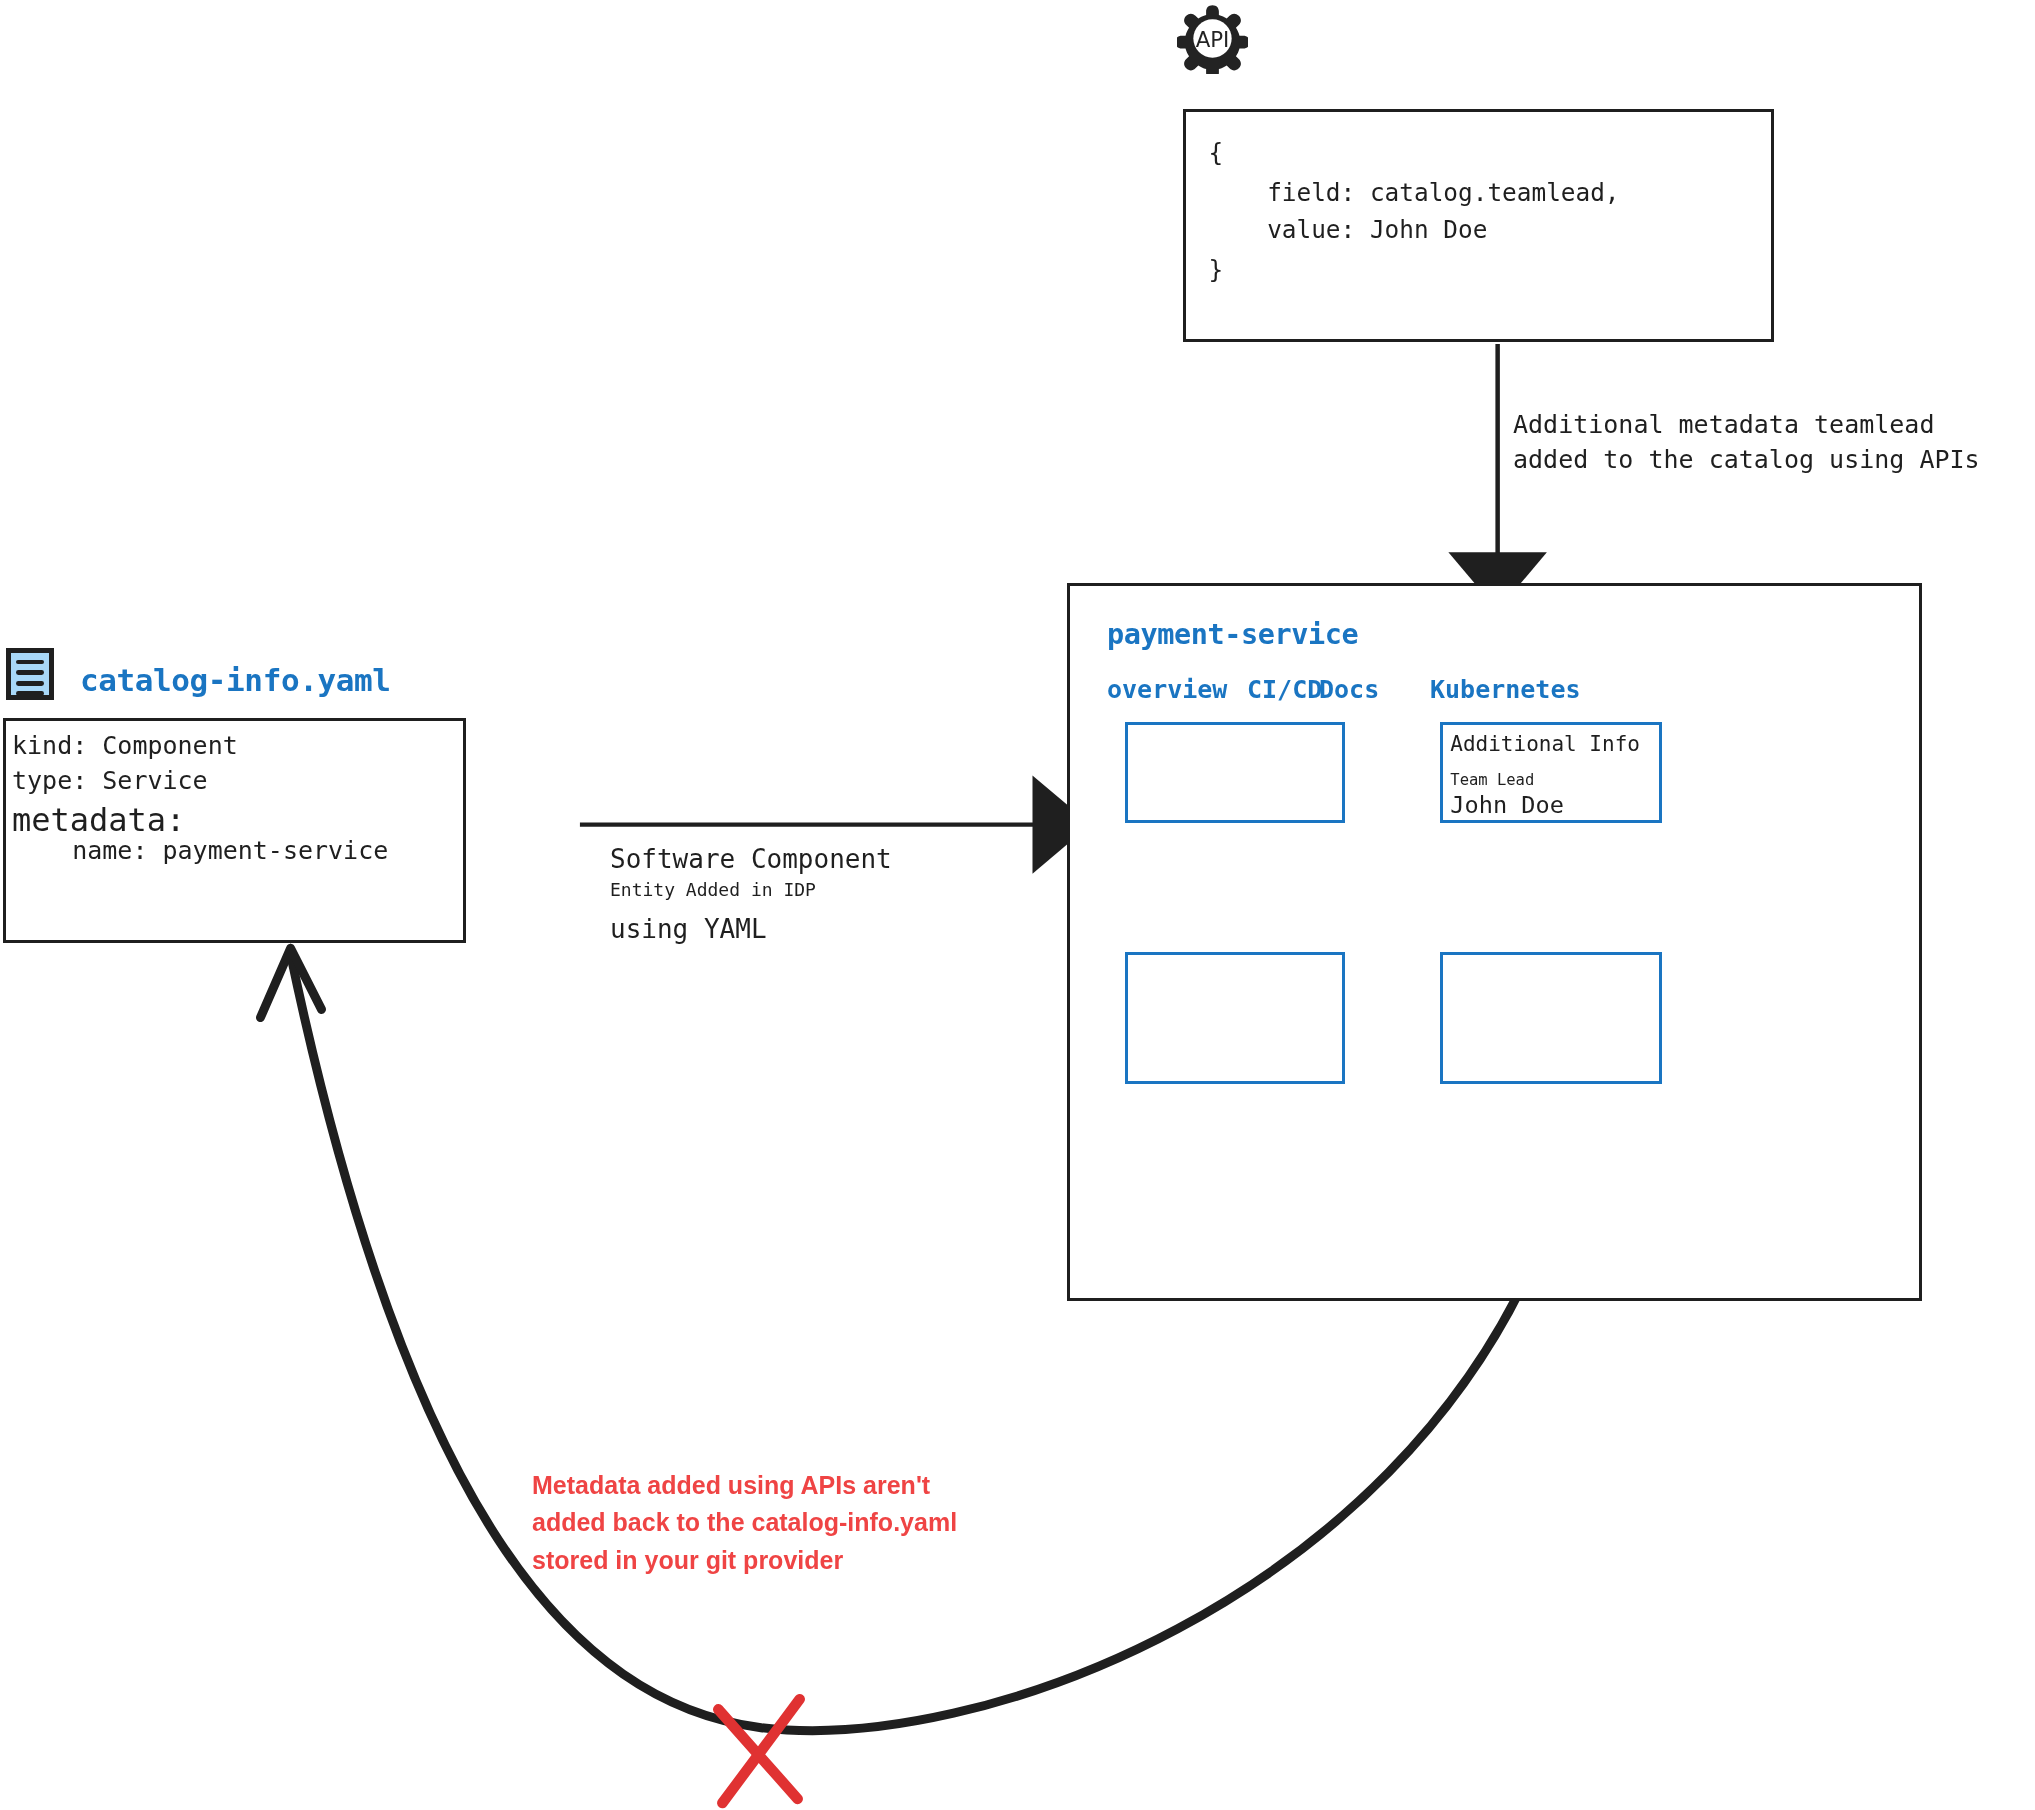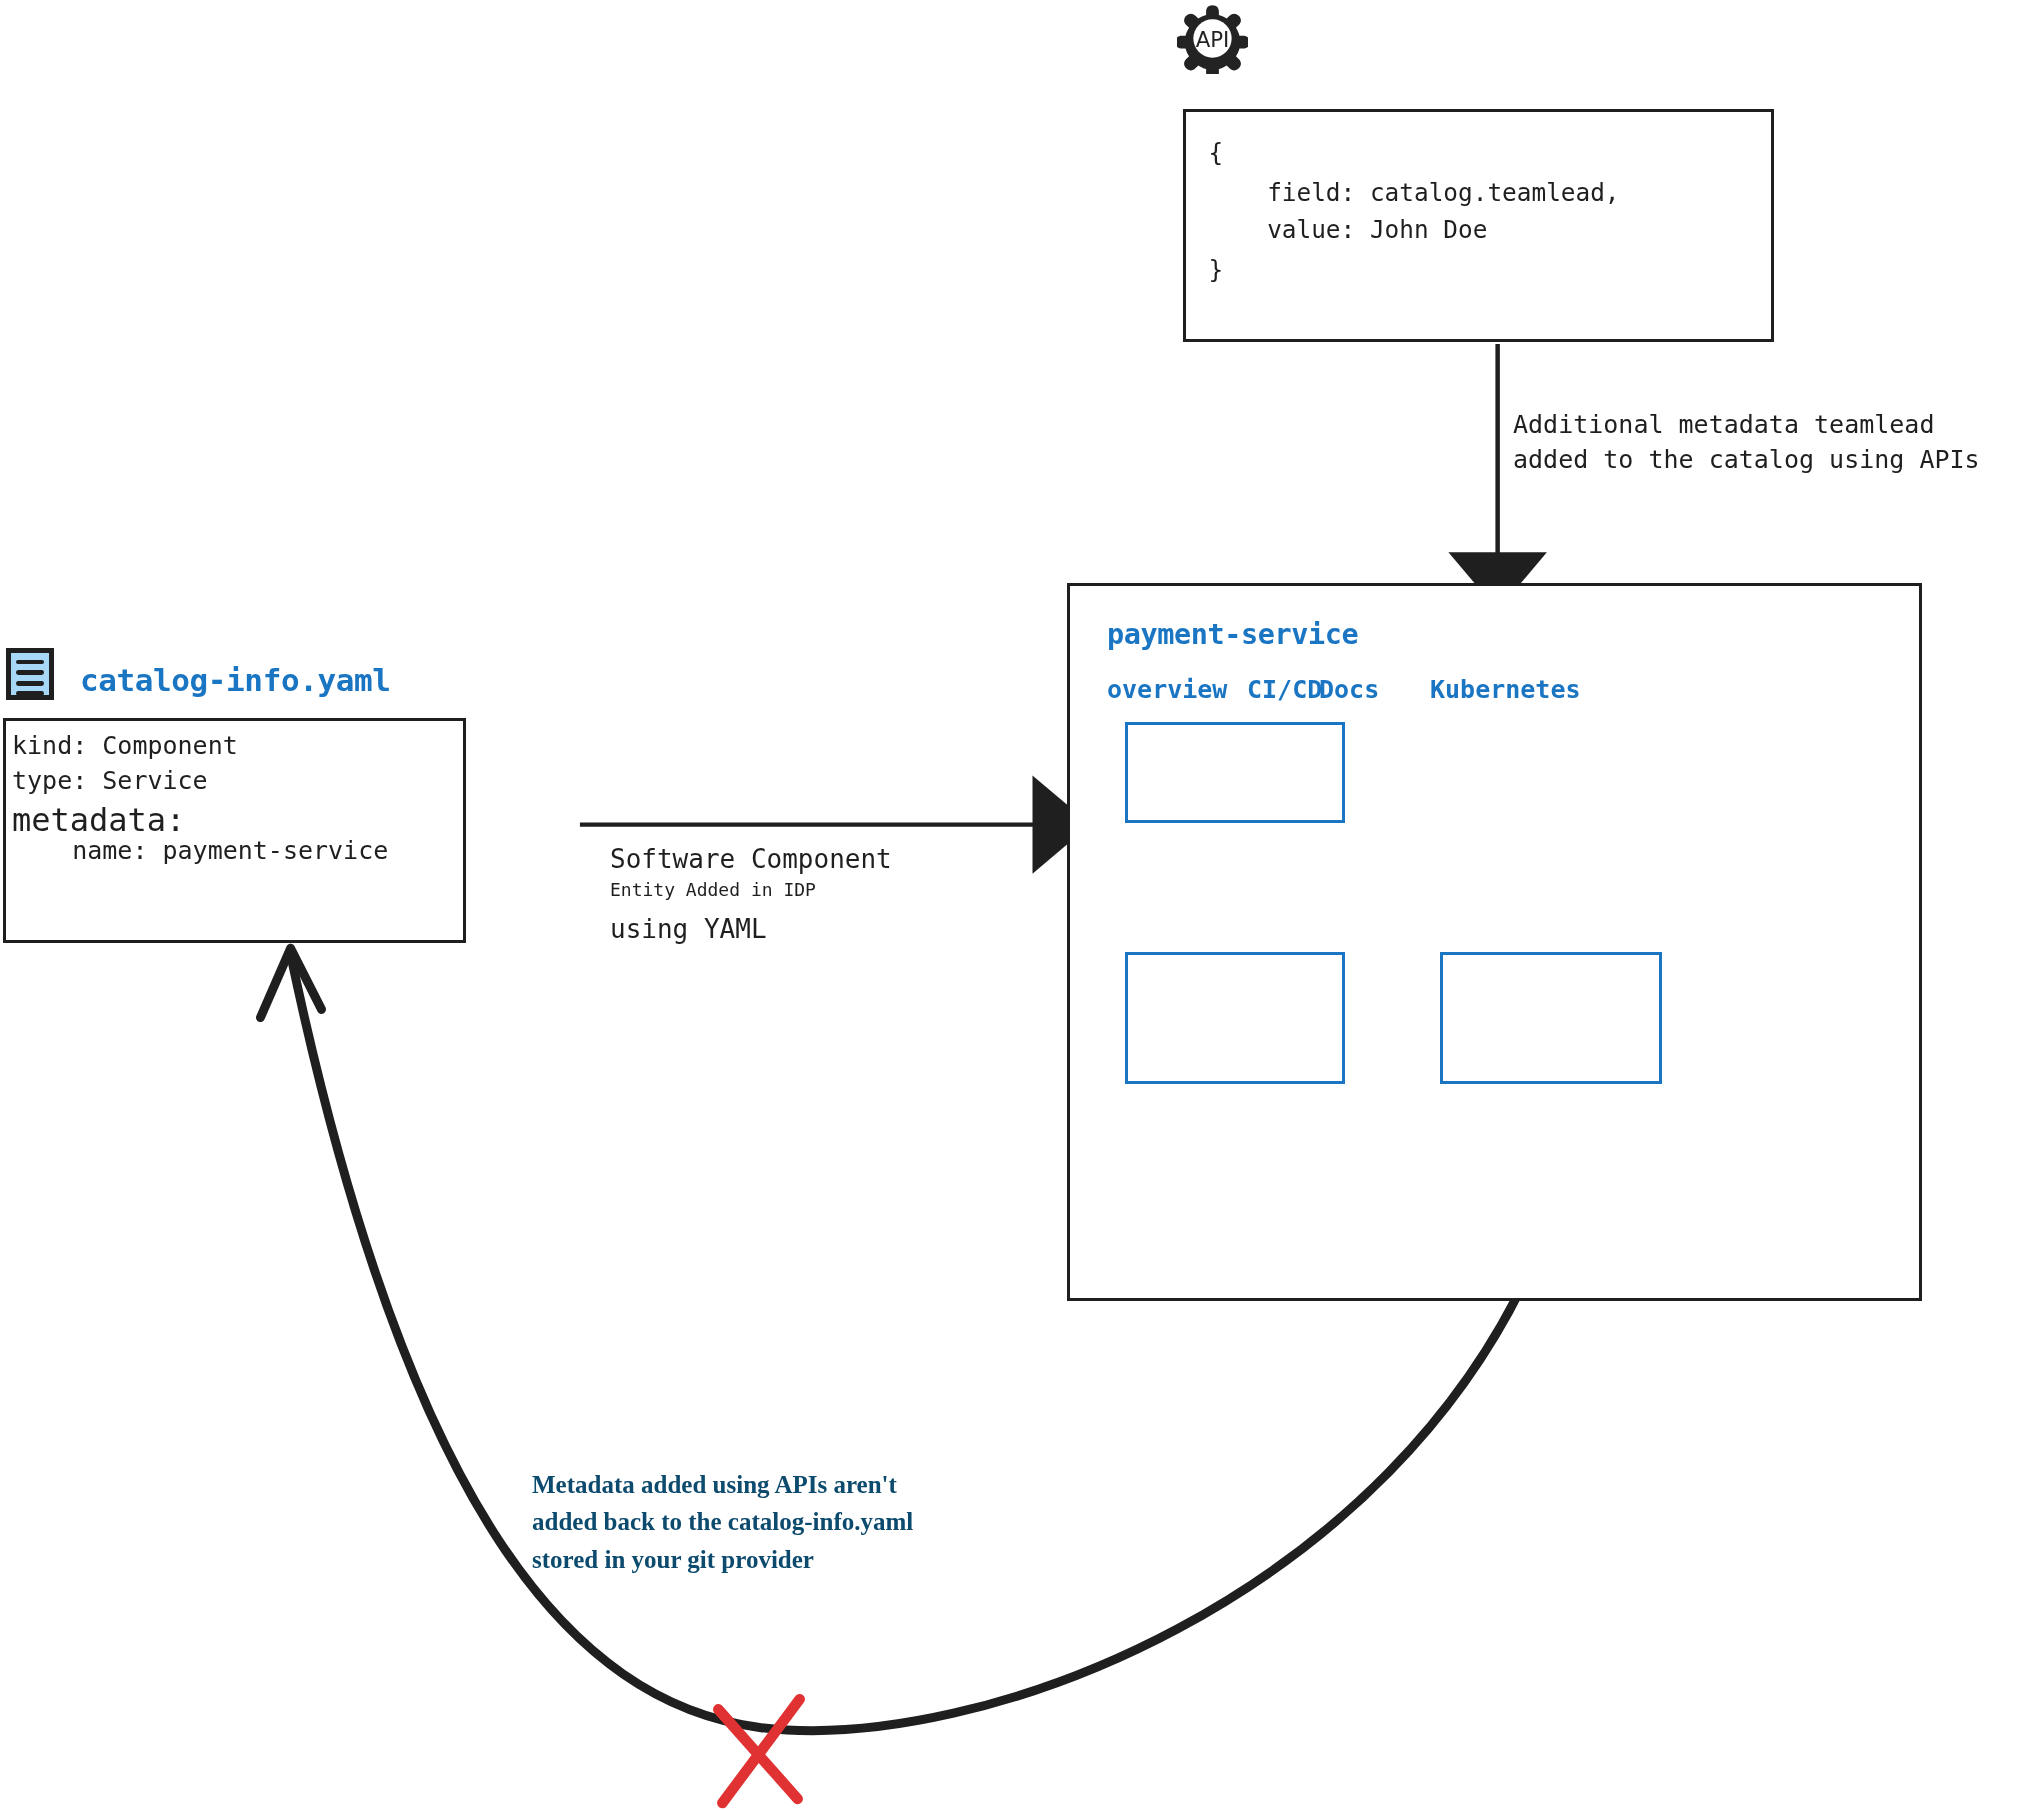--- a/index.html
+++ b/index.html
@@ -24,22 +24,22 @@
     white-space: pre;
     line-height: 1.28;
   }
   .blue-title {
     font-family: "DejaVu Sans Mono", "Liberation Mono", monospace;
     color: #1a75c2;
     white-space: pre;
     line-height: 1.1;
   }
   .red-note {
-    font-family: Liberation Serif, serif;
-    color: #0c4a6e;
+    font-family: Liberation Sans, sans-serif;
+    color: #ef4444;
     white-space: pre;
     line-height: 1.30;
   }
 
   
   .black-box {
     border: 3.7px solid #1f1f1f;
     background: #ffffff;
     box-sizing: border-box;
   }
@@ -162,20 +162,25 @@
       <span class="blue-title abs" style="left:0px; top:0px; font-size:25px; font-weight:700;">overview</span>
       <span class="blue-title abs" style="left:140px; top:0px; font-size:25px; font-weight:700;">CI/CD</span>
       <span class="blue-title abs" style="left:212px; top:0px; font-size:25px; font-weight:700;">Docs</span>
       <span class="blue-title abs" style="left:303px; top:0px; font-size:25px; font-weight:700;margin-left:20px;">Kubernetes</span>
     </div>
 
     <div class="abs blue-box" style="left:55px; top:136px; width:220px; height:101px;">
       <div class="mono abs" style="left:9.8px; top:5.7px; font-size:19px;"></div>
     </div>
 
+    <div class="abs blue-box" style="left:370px; top:136px; width:222px; height:101px;">
+      <div class="mono abs" style="left:7.3px; top:5.7px; font-size:21px;">Additional Info</div>
+      <div class="mono abs" style="left:7.3px; top:46px; font-size:15.5px;">Team Lead</div>
+      <div class="mono abs" style="left:7.3px; top:65px; font-size:23.6px;">John Doe</div>
+    </div>
 
     <div class="abs blue-box" style="left:55px; top:366px; width:220px; height:132px;">
       <div class="mono abs" style="left:9.8px; top:5.7px; font-size:19px;"></div>
     </div>
 
     <div class="abs blue-box" style="left:370px; top:366px; width:222px; height:132px;">
       <div class="mono abs" style="left:9.8px; top:5.7px; font-size:19px;"></div>
     </div>
   </div>
 

